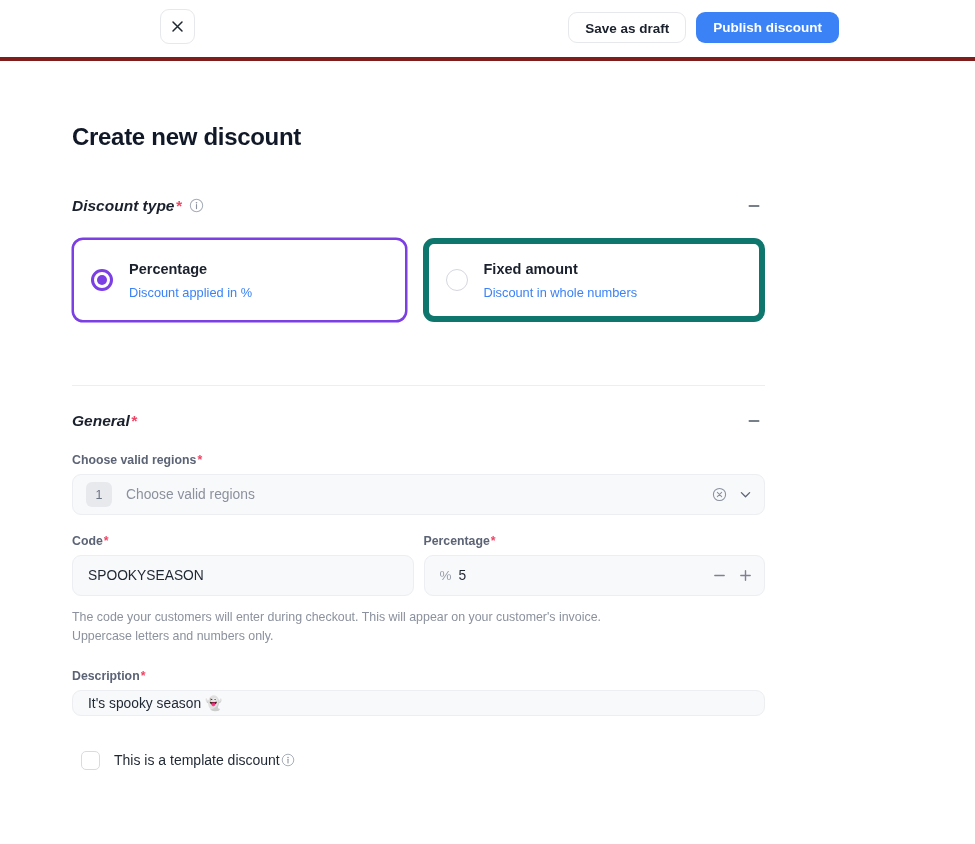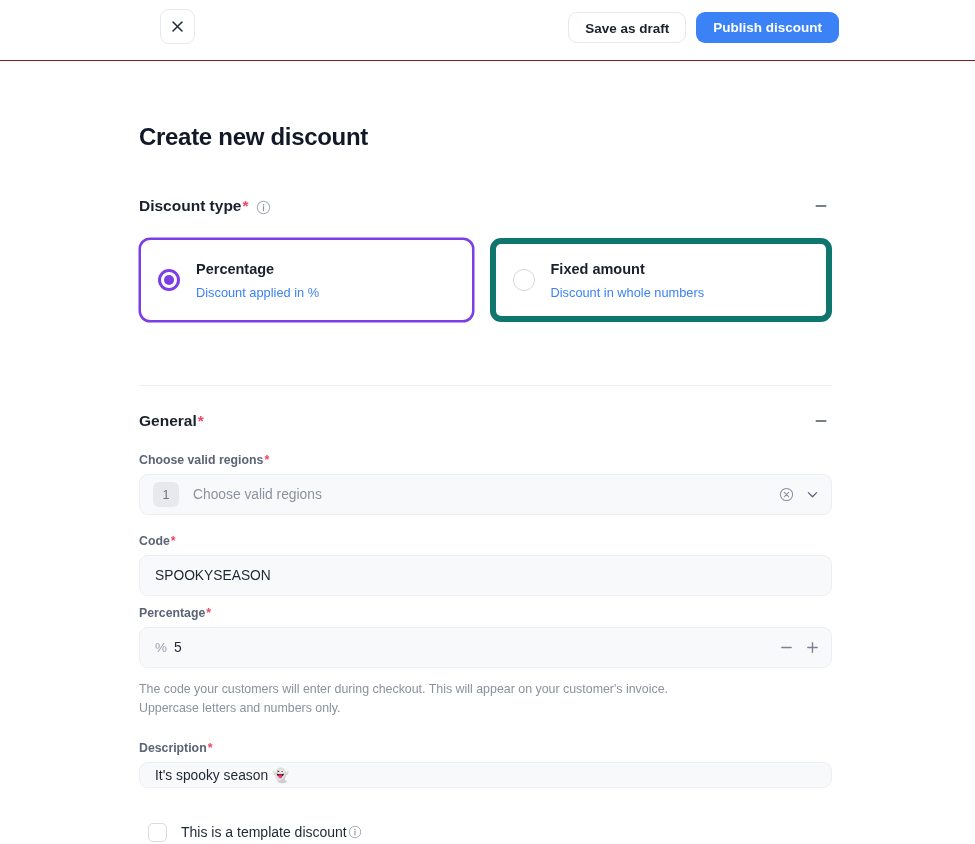--- a/index.html
+++ b/index.html
@@ -9,21 +9,21 @@
     background: #ffffff;
     font-family: "Liberation Sans", sans-serif;
     color: #1a202c;
     overflow: hidden;
   }
 
   
   .header {
     position: relative;
     height: 61px;
-    border-bottom: 1px solid #7f1d1d;
+    border-bottom: 4px solid #7f1d1d;
     background: #ffffff;
   }
   .close-btn {
     position: absolute;
     left: 160px;
     top: 9px;
     width: 35px;
     height: 35px;
     border: 1px solid #e6e8ec;
     border-radius: 9px;
@@ -60,24 +60,23 @@
     color: #1a202c;
   }
   .btn-primary {
     color: #ffffff;
     border: none;
     padding: 0 17px;
   }
 
   
   .content {
-    padding-left: 104px;
+    padding-left: 72px;
     padding-right: 130px;
     padding-top: 62px;
-    margin-left: 35px;
   }
   .page-title {
     font-size: 24px;
     font-weight: bold;
     letter-spacing: -0.3px;
     color: #111827;
     margin-bottom: 44px;
   }
 
   
@@ -85,21 +84,21 @@
     display: flex;
     align-items: center;
     width: 693px;
     margin-bottom: 21px;
   }
   .section-title {
     font-size: 15.5px;
     font-weight: bold;
     color: #1a202c;
     display: flex;
-    align-items: center;
+    font-style: italic;
   }
   .req { color: #ef4565; font-weight: bold; margin-left: 1px; }
   .info-icon {
     display: inline-flex;
     margin-left: 7px;
     position: relative;
     top: 1px;
     cursor: pointer;
   }
   .collapse-btn {
@@ -232,21 +231,20 @@
     display: flex;
     align-items: center;
     justify-content: center;
     cursor: pointer;
   }
   .row-2 {
     display: flex;
     gap: 10px;
     width: 693px;
     margin-top: 19px;
-    flex-direction: column;
   }
   .col { flex: 1; }
   .helper {
     font-size: 12.4px;
     color: #8b919d;
     line-height: 1.56;
     margin-top: 12px;
     width: 693px;
   }
   .desc-block { margin-top: 22px; width: 693px; }

